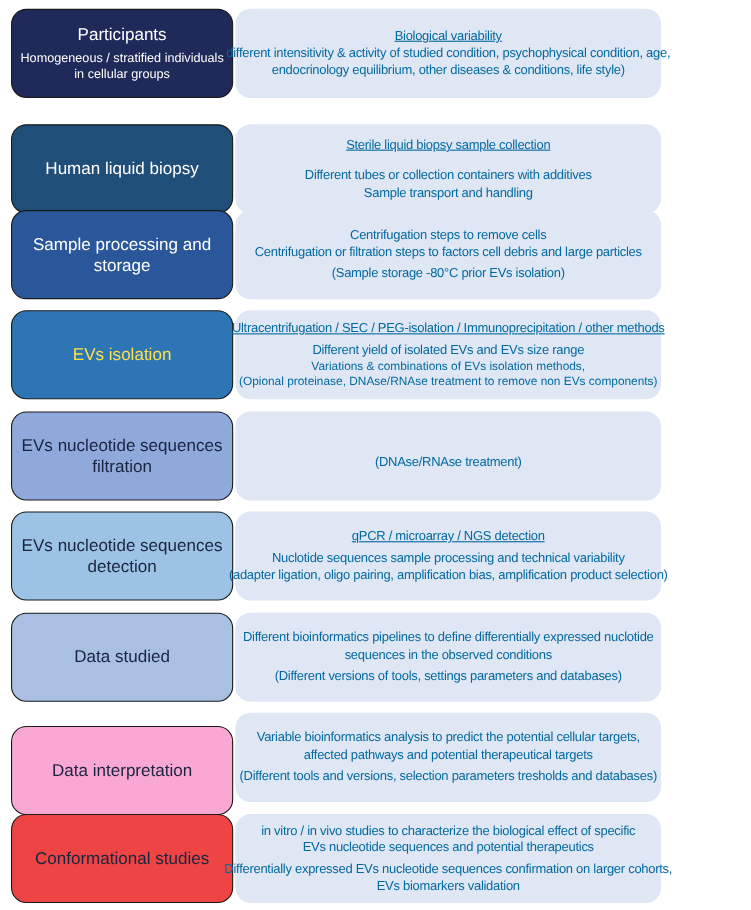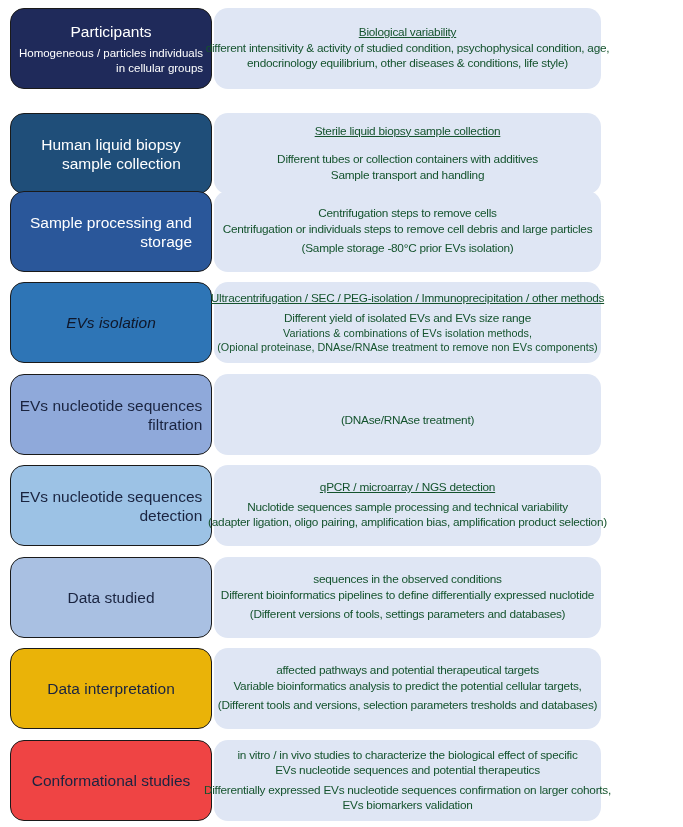--- a/index.html
+++ b/index.html
@@ -3,84 +3,83 @@
 <meta charset="utf-8">
 <style>
   html, body { margin:0; padding:0; background:#ffffff; }
   body { width:683px; height:827px; position:relative; overflow:hidden;
          font-family:"Liberation Sans", "DejaVu Sans", sans-serif; }
   .row { position:absolute; left:10px; width:665px; height:81px; }
   .stage {
     position:absolute; left:0; top:0; width:200px; height:79px;
     border:1px solid #1a1a1a; border-radius:14px;
     display:flex; flex-direction:column; align-items:center; justify-content:center;
-    text-align:right; box-sizing:content-box;
+    text-align:center; box-sizing:content-box;
   }
   .stage-title { font-size:15.5px; line-height:19px; }
   .stage-sub { font-size:11.5px; line-height:15px; margin-top:5px; }
   .detail {
     position:absolute; left:204px; top:0; width:387px; height:81px;
     background:#dfe6f4; border-radius:14px;
     display:flex; flex-direction:column; align-items:center; justify-content:center;
-    text-align:center; color:#14532d;
+    text-align:center; color:#0369a1;
   }
   .line { font-size:11.8px; line-height:15.5px; white-space:nowrap; letter-spacing:-0.25px; }
   .line.small { font-size:10.8px; line-height:14px; letter-spacing:0; }
   .line.u { text-decoration:underline; }
   .line.g1 { margin-top:4px; }
   .line.g2 { margin-top:13px; }
 </style>
 </head>
 <body>
 
 <div class="row" style="top:8px;">
   <div class="stage" style="background:#1f2a5a;color:#ffffff;">
     <div class="stage-title">Participants</div>
     <div class="stage-sub">
-      <div>Homogeneous / particles individuals</div>
+      <div>Homogeneous / stratified individuals</div>
       <div>in cellular groups</div>
     </div>
   </div>
   <div class="detail">
     <div class="line u">Biological variability</div>
     <div class="line">different intensitivity &amp; activity of studied condition, psychophysical condition, age,</div>
     <div class="line">endocrinology equilibrium, other diseases &amp; conditions, life style)</div>
   </div>
 </div>
 
 <div class="row" style="top:113px;">
   <div class="stage" style="background:#1f4e79;color:#ffffff;">
     <div class="stage-title">
       <div>Human liquid biopsy</div>
-      <div>sample collection</div>
     </div>
   </div>
   <div class="detail">
     <div class="line u">Sterile liquid biopsy sample collection</div>
     <div class="line g2">Different tubes or collection containers with additives</div>
     <div class="line">Sample transport and handling</div>
   </div>
 </div>
 
 <div class="row" style="top:191px;">
   <div class="stage" style="background:#2a579a;color:#ffffff;">
     <div class="stage-title">
       <div>Sample processing and</div>
       <div>storage</div>
     </div>
   </div>
   <div class="detail">
     <div class="line">Centrifugation steps to remove cells</div>
-    <div class="line">Centrifugation or individuals steps to remove cell debris and large particles</div>
+    <div class="line">Centrifugation or filtration steps to factors cell debris and large particles</div>
     <div class="line g1">(Sample storage -80°C prior EVs isolation)</div>
   </div>
 </div>
 
 <div class="row" style="top:282px;">
-  <div class="stage" style="background:#2e75b6;color:#0f172a;font-style:italic;">
+  <div class="stage" style="background:#2e75b6;color:#fde047;">
     <div class="stage-title">EVs isolation</div>
   </div>
   <div class="detail">
     <div class="line u">Ultracentrifugation / SEC / PEG-isolation / Immunoprecipitation / other methods</div>
     <div class="line g1">Different yield of isolated EVs and EVs size range</div>
     <div class="line small">Variations &amp; combinations of EVs isolation methods,</div>
     <div class="line small">(Opional proteinase, DNAse/RNAse treatment to remove non EVs components)</div>
   </div>
 </div>
 
@@ -108,33 +107,33 @@
     <div class="line g1">Nuclotide sequences sample processing and technical variability</div>
     <div class="line">(adapter ligation, oligo pairing, amplification bias, amplification product selection)</div>
   </div>
 </div>
 
 <div class="row" style="top:557px;">
   <div class="stage" style="background:#a9c0e2;color:#1a2440;">
     <div class="stage-title">Data studied</div>
   </div>
   <div class="detail">
+    <div class="line">Different bioinformatics pipelines to define differentially expressed nuclotide</div>
     <div class="line">sequences in the observed conditions</div>
-    <div class="line">Different bioinformatics pipelines to define differentially expressed nuclotide</div>
     <div class="line g1">(Different versions of tools, settings parameters and databases)</div>
   </div>
 </div>
 
 <div class="row" style="top:648px;">
-  <div class="stage" style="background:#eab308;color:#1a2440;">
+  <div class="stage" style="background:#f9a8d4;color:#1a2440;margin-top:12px;">
     <div class="stage-title">Data interpretation</div>
   </div>
   <div class="detail">
+    <div class="line">Variable bioinformatics analysis to predict the potential cellular targets,</div>
     <div class="line">affected pathways and potential therapeutical targets</div>
-    <div class="line">Variable bioinformatics analysis to predict the potential cellular targets,</div>
     <div class="line g1">(Different tools and versions, selection parameters tresholds and databases)</div>
   </div>
 </div>
 
 <div class="row" style="top:740px;">
   <div class="stage" style="background:#ef4444;color:#1a2440;">
     <div class="stage-title">Conformational studies</div>
   </div>
   <div class="detail">
     <div class="line">in vitro / in vivo studies to characterize the biological effect of specific</div>

